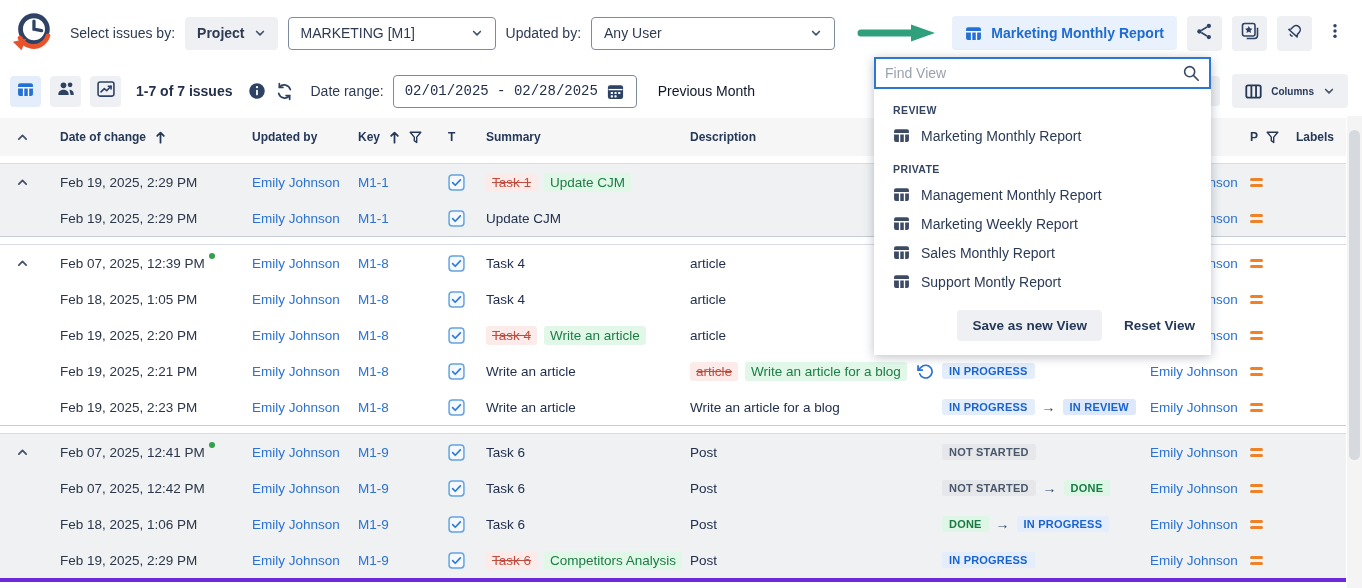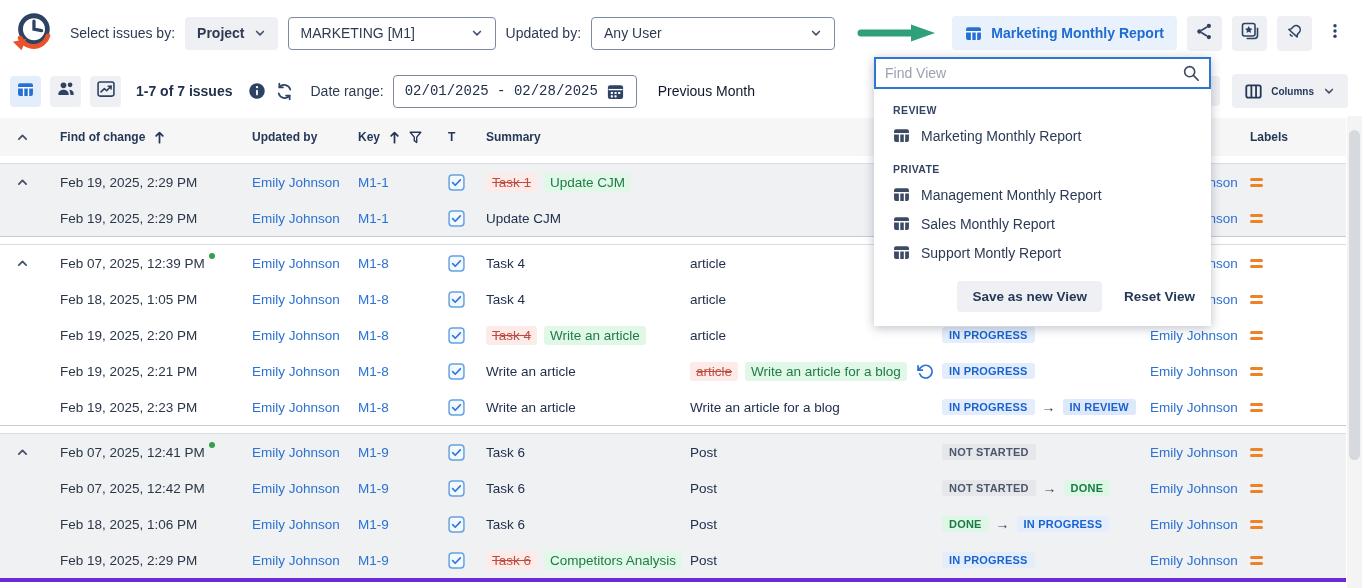--- a/index.html
+++ b/index.html
@@ -272,21 +272,21 @@
 
 <div class="thead grid-cols">
   <div class="hc center">
       <span class="gchev">
         <svg width="13" height="13" viewBox="0 0 16 16" fill="none" stroke="currentColor" stroke-width="2.2" stroke-linecap="round" stroke-linejoin="round">
           <path d="M3.5 10L8 5.5l4.5 4.5"></path>
         </svg>
       </span>
     </div>
   <div class="hc">
-      <span>Find of change</span>
+      <span>Date of change</span>
        <span class="sort-ico">
         <svg width="13" height="14" viewBox="0 0 14 16" fill="none" stroke="currentColor" stroke-width="2" stroke-linecap="round" stroke-linejoin="round">
           <path d="M7 14.5V3.2M3.2 6.8L7 3l3.8 3.8"></path>
         </svg>
       </span>
     </div>
   <div class="hc">
       <span>Updated by</span>
     </div>
   <div class="hc">
@@ -300,20 +300,23 @@
         <svg width="13" height="13" viewBox="0 0 14 14" fill="none" stroke="currentColor" stroke-width="1.5" stroke-linejoin="round">
           <path d="M1.3 1.3h11.4L8.3 6.6v5.8L5.7 10.4V6.6z"></path>
         </svg>
       </span>
     </div>
   <div class="hc">
       <span>T</span>
     </div>
   <div class="hc">
       <span>Summary</span>
+    </div>
+  <div class="hc">
+      <span>Description</span>
     </div>
   <div class="hc"></div>
   <div class="hc"></div>
   <div class="hc">
       <span>P</span>
        <span class="funnel-ico">
         <svg width="13" height="13" viewBox="0 0 14 14" fill="none" stroke="currentColor" stroke-width="1.5" stroke-linejoin="round">
           <path d="M1.3 1.3h11.4L8.3 6.6v5.8L5.7 10.4V6.6z"></path>
         </svg>
       </span>
@@ -820,20 +823,29 @@
           </span>
       <span>Management Monthly Report</span>
     </div>
     <div class="pitem">
       <span class="ico">
             <svg width="17" height="17" viewBox="0 0 16 16">
               <rect x="1" y="2" width="14" height="12" rx="1.8" fill="currentColor"></rect>
               <path d="M1 6.3h14M6.2 6.3v7.7M10.8 6.3v7.7" stroke="#fff" stroke-width="1.3" fill="none"></path>
             </svg>
           </span>
+      <span>Marketing Weekly Report</span>
+    </div>
+    <div class="pitem">
+      <span class="ico">
+            <svg width="17" height="17" viewBox="0 0 16 16">
+              <rect x="1" y="2" width="14" height="12" rx="1.8" fill="currentColor"></rect>
+              <path d="M1 6.3h14M6.2 6.3v7.7M10.8 6.3v7.7" stroke="#fff" stroke-width="1.3" fill="none"></path>
+            </svg>
+          </span>
       <span>Sales Monthly Report</span>
     </div>
     <div class="pitem">
       <span class="ico">
             <svg width="17" height="17" viewBox="0 0 16 16">
               <rect x="1" y="2" width="14" height="12" rx="1.8" fill="currentColor"></rect>
               <path d="M1 6.3h14M6.2 6.3v7.7M10.8 6.3v7.7" stroke="#fff" stroke-width="1.3" fill="none"></path>
             </svg>
           </span>
       <span>Support Montly Report</span>

